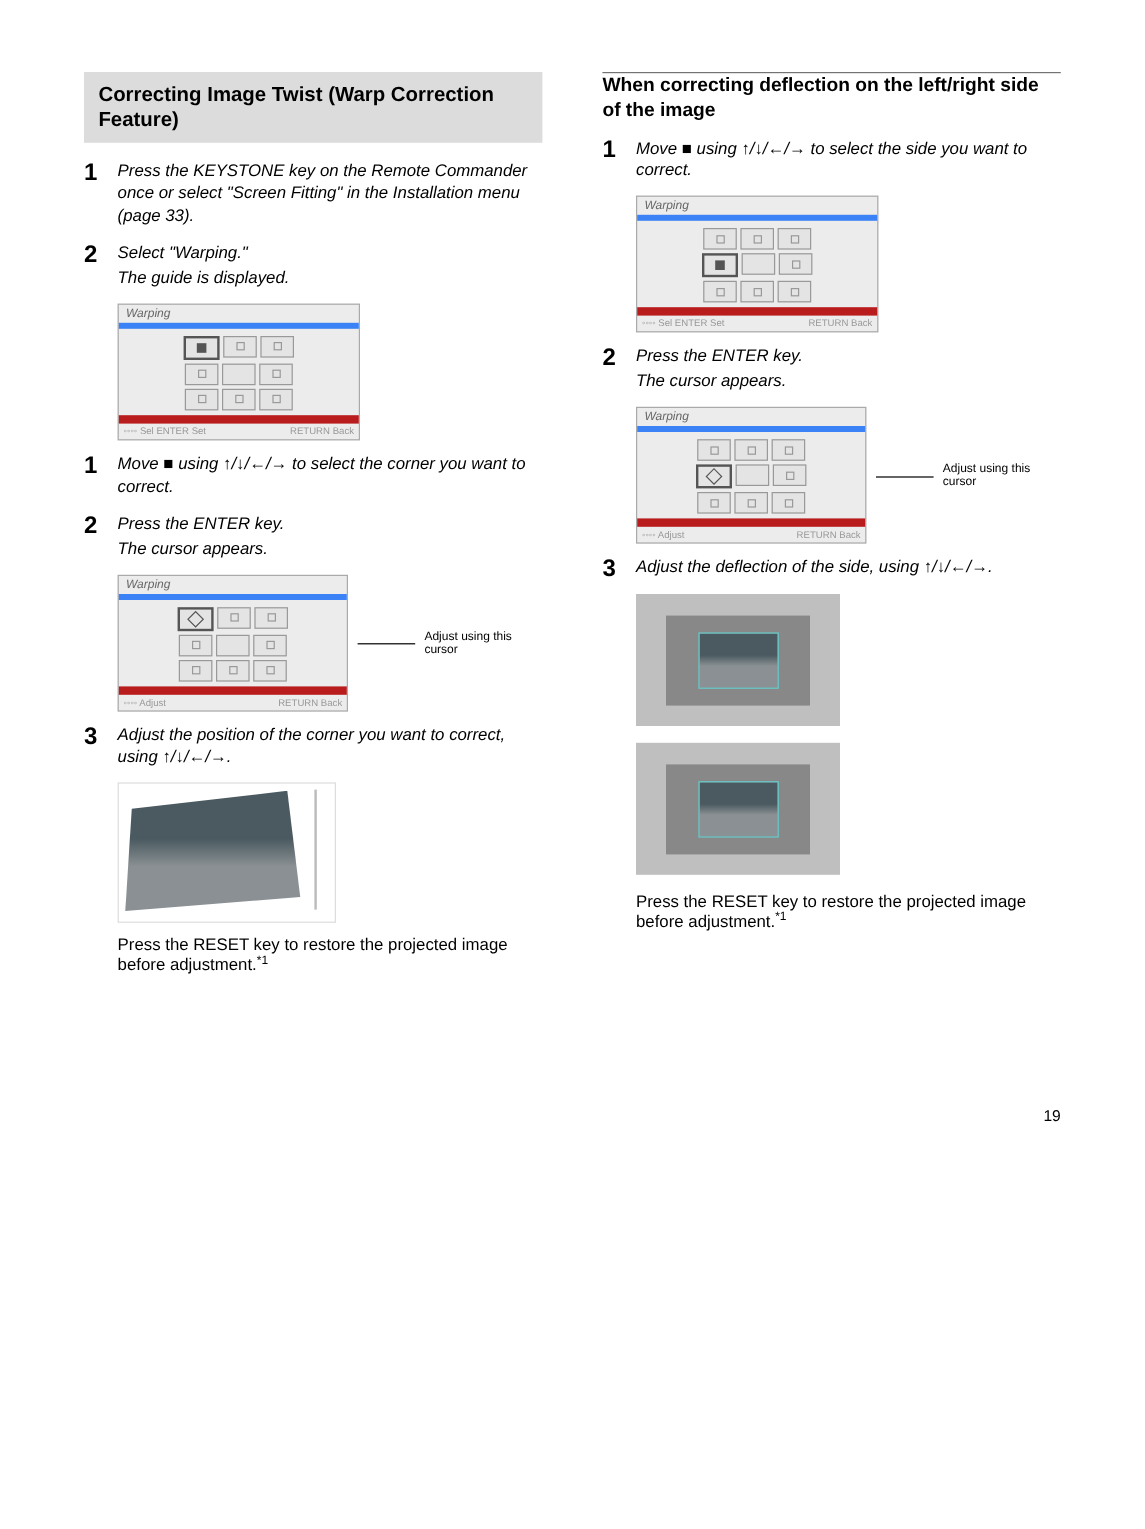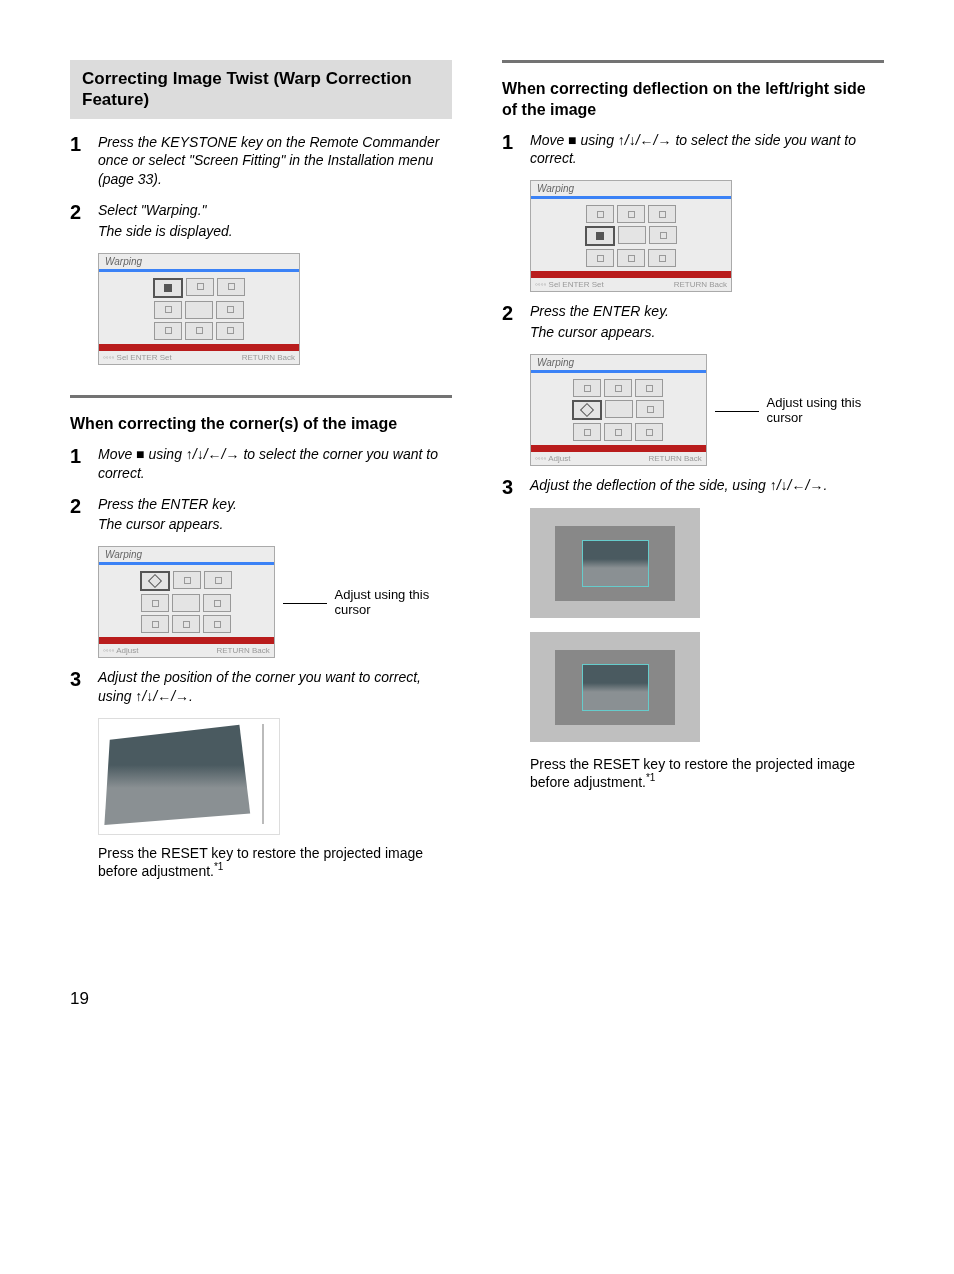--- a/index.html
+++ b/index.html
@@ -21,24 +21,24 @@
   }
   .heading-box {
     background: #dcdcdc;
     padding: 8px 12px;
     font-weight: bold;
     font-size: 17px;
     margin-bottom: 14px;
     line-height: 1.25;
   }
   .sub-heading {
-    border-top: 3px solid #737373;
+    border-top: 1px solid #737373;
     font-weight: bold;
     font-size: 16px;
-    padding-top: 16px;
+    padding-top: 1px;
     margin-top: 30px;
     margin-bottom: 10px;
     line-height: 1.3;
   }
   .step {
     display: flex;
     align-items: flex-start;
     margin-bottom: 10px;
   }
   .step-num {
@@ -60,21 +60,21 @@
   }
   
   .warp-box {
     border: 1px solid #aaa;
     width: 200px;
     background: #ececec;
     font-size: 10px;
     color: #666;
   }
   .warp-title {
-    border-bottom: 3px solid #3b82f6;
+    border-bottom: 5px solid #3b82f6;
     padding: 2px 6px;
     font-style: italic;
   }
   .warp-grid {
     padding: 6px 6px 4px 6px;
     display: flex;
     flex-direction: column;
     gap: 3px;
     align-items: center;
   }
@@ -126,21 +126,21 @@
     display: flex;
     align-items: center;
     gap: 8px;
   }
   .cursor-line {
     width: 50px;
     border-top: 1px solid #000;
     margin-top: 2px;
   }
   .cursor-label {
-    font-size: 13px;
+    font-size: 10px;
   }
   
   .proj-img {
     width: 180px;
     height: 115px;
     background: #fff;
     position: relative;
     border: 1px solid #ddd;
   }
   .proj-img .shape {
@@ -177,22 +177,22 @@
     width: 65px;
     height: 45px;
     background: linear-gradient(180deg,#4a5a60 40%,#8a9093 60%);
     outline: 1px solid #6cc;
   }
   .footnote-ref {
     font-size: 10px;
     vertical-align: super;
   }
   .page-num {
-    text-align: left;
-    font-size: 17px;
+    text-align: right;
+    font-size: 13px;
     margin-top: 100px;
   }
 </style>
 </head>
 <body>
 
 <div class="columns">
 
   <div class="col">
 
@@ -202,21 +202,21 @@
       <div class="step-num">1</div>
       <div class="step-body">
         <p>Press the KEYSTONE key on the Remote Commander once or select "Screen Fitting" in the Installation menu (page 33).</p>
       </div>
     </div>
 
     <div class="step">
       <div class="step-num">2</div>
       <div class="step-body">
         <p>Select "Warping."</p>
-        <p>The side is displayed.</p>
+        <p>The guide is displayed.</p>
       </div>
     </div>
 
     <div class="indent-block">
       <div class="warp-box">
         <div class="warp-title">Warping</div>
         <div class="warp-grid">
           <div class="warp-row">
             <div class="cell sel solid"></div>
             <div class="cell">
@@ -247,21 +247,20 @@
               </div>
           </div>
         </div>
         <div class="warp-foot">
           <span>◦◦◦◦ Sel   ENTER Set</span>
           <span>RETURN Back</span>
         </div>
       </div>
     </div>
 
-    <div class="sub-heading">When correcting the corner(s) of the image</div>
 
     <div class="step">
       <div class="step-num">1</div>
       <div class="step-body">
         <p>Move ■ using ↑/↓/←/→ to select the corner you want to correct.</p>
       </div>
     </div>
 
     <div class="step">
       <div class="step-num">2</div>

